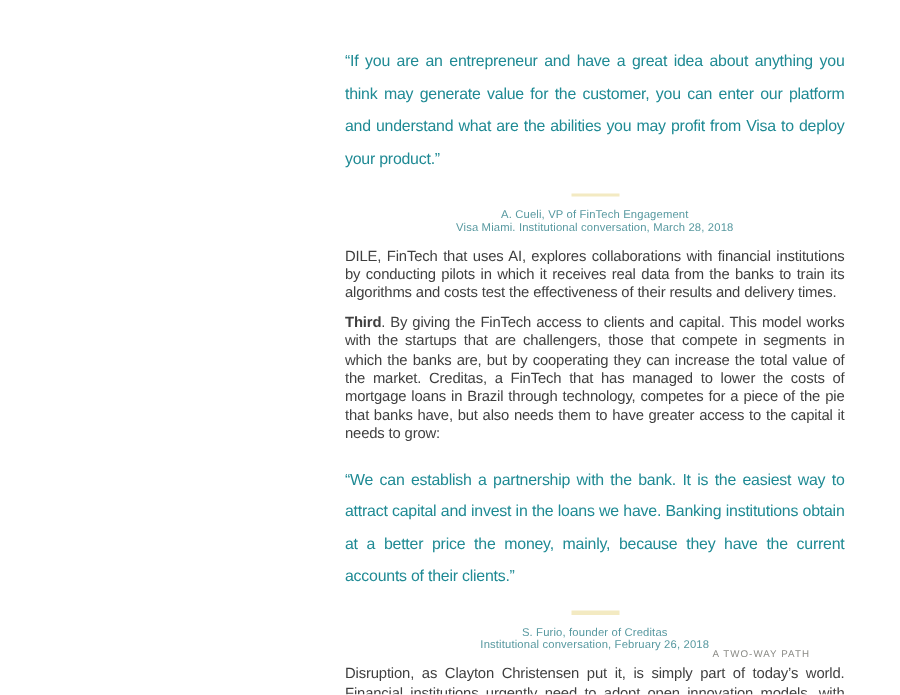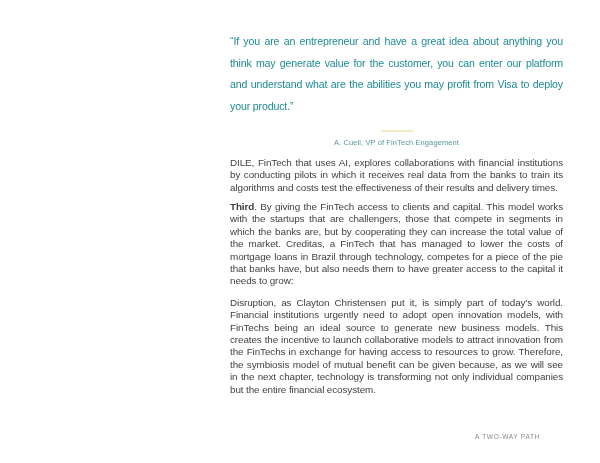--- a/index.html
+++ b/index.html
@@ -97,27 +97,34 @@
 
 <div class="page">
 
   <div class="content">
 
     <p class="quote">“If you are an entrepreneur and have a great idea about anything you think may generate value for the customer, you can enter our platform and understand what are the abilities you may profit from Visa to deploy your product.”</p>
 
     <div class="attr-block">
       <span class="rule"></span>
       <div class="attr-line">A. Cueli, VP of FinTech Engagement</div>
+      <div class="attr-line">Visa Miami. Institutional conversation, March 28, 2018</div>
     </div>
 
     <p class="body-p">DILE, FinTech that uses AI, explores collaborations with financial institutions by conducting pilots in which it receives real data from the banks to train its algorithms and costs test the effectiveness of their results and delivery times.</p>
 
     <p class="body-p tight"><span class="lead">Third</span><span>. By giving the FinTech access to clients and capital. This model works with the startups that are challengers, those that compete in segments in which the banks are, but by cooperating they can increase the total value of the market. Creditas, a FinTech that has managed to lower the costs of mortgage loans in Brazil through technology, competes for a piece of the pie that banks have, but also needs them to have greater access to the capital it needs to grow:</span></p>
 
+    <p class="quote quote2">“We can establish a partnership with the bank. It is the easiest way to attract capital and invest in the loans we have. Banking institutions obtain at a better price the money, mainly, because they have the current accounts of their clients.”</p>
 
+    <div class="attr-block">
+      <span class="rule"></span>
+      <div class="attr-line">S. Furio, founder of Creditas</div>
+      <div class="attr-line">Institutional conversation, February 26, 2018</div>
+    </div>
 
     <p class="body-p">Disruption, as Clayton Christensen put it, is simply part of today’s world. Financial institutions urgently need to adopt open innovation models, with FinTechs being an ideal source to generate new business models. This creates the incentive to launch collaborative models to attract innovation from the FinTechs in exchange for having access to resources to grow. Therefore, the symbiosis model of mutual benefit can be given because, as we will see in the next chapter, technology is transforming not only individual companies but the entire financial ecosystem.</p>
 
   </div>
 
   <div class="running-title">A TWO-WAY PATH</div>
   <div class="page-badge">59</div>
 
 </div>
 

